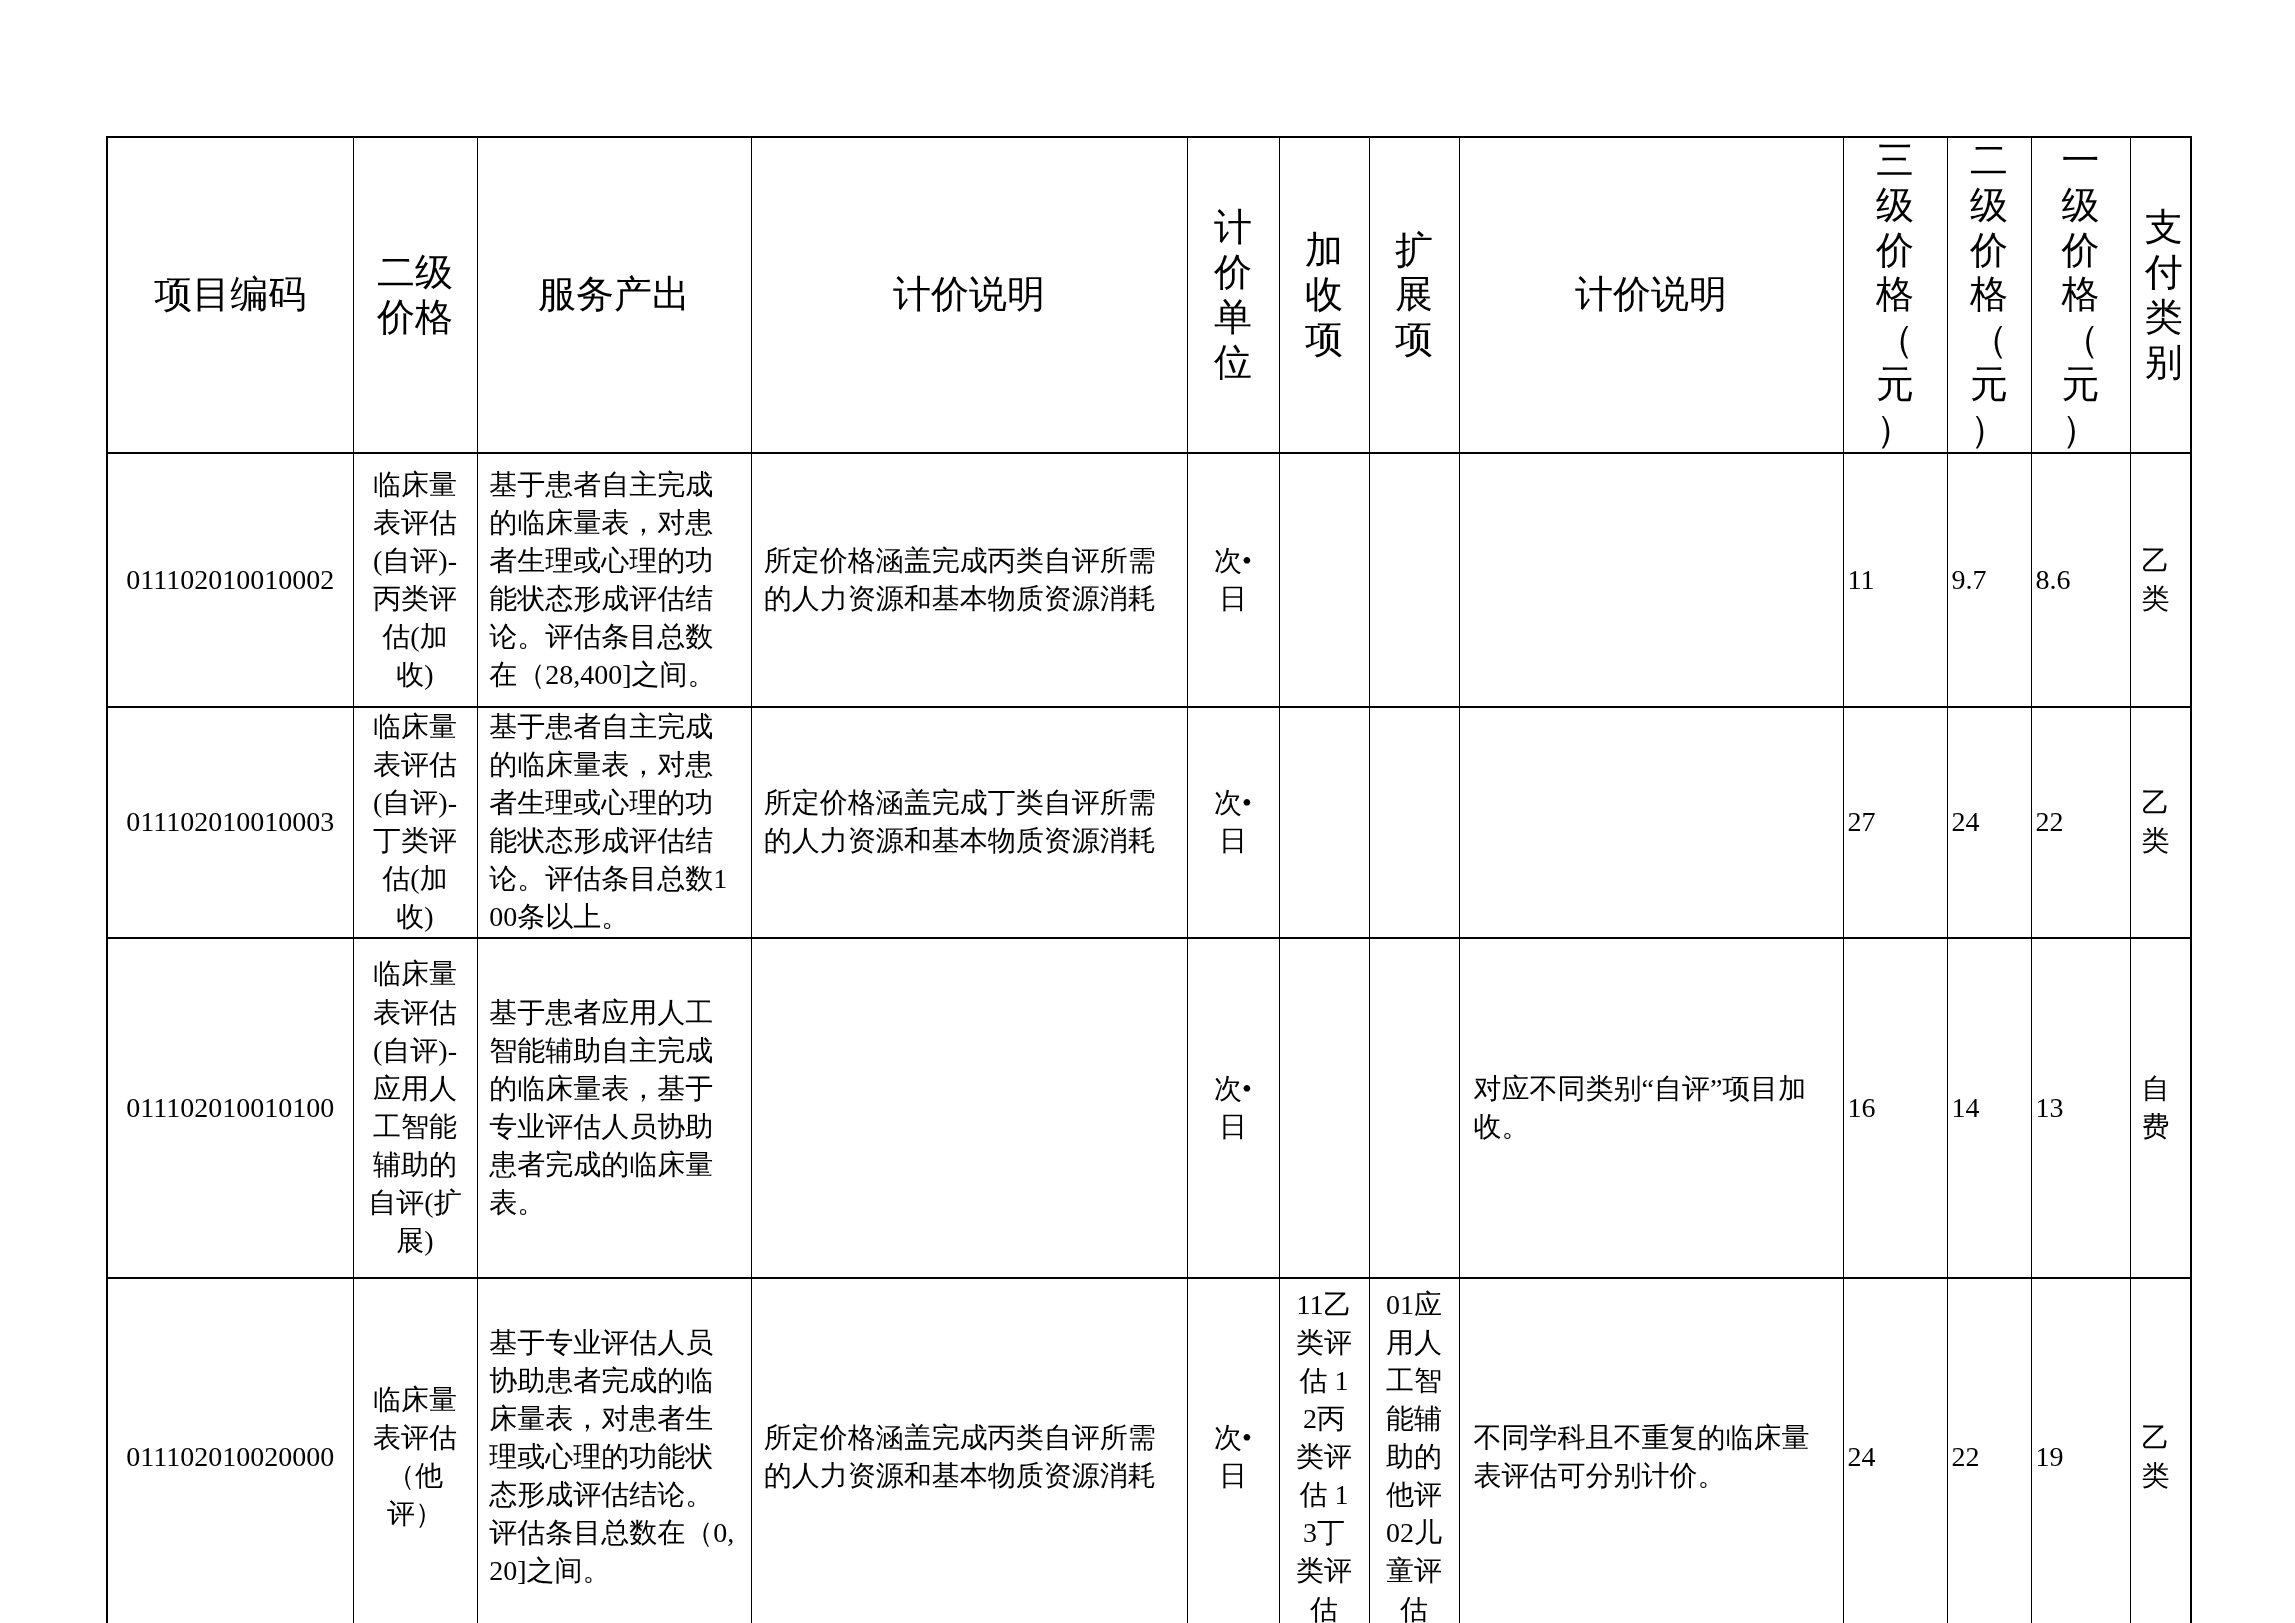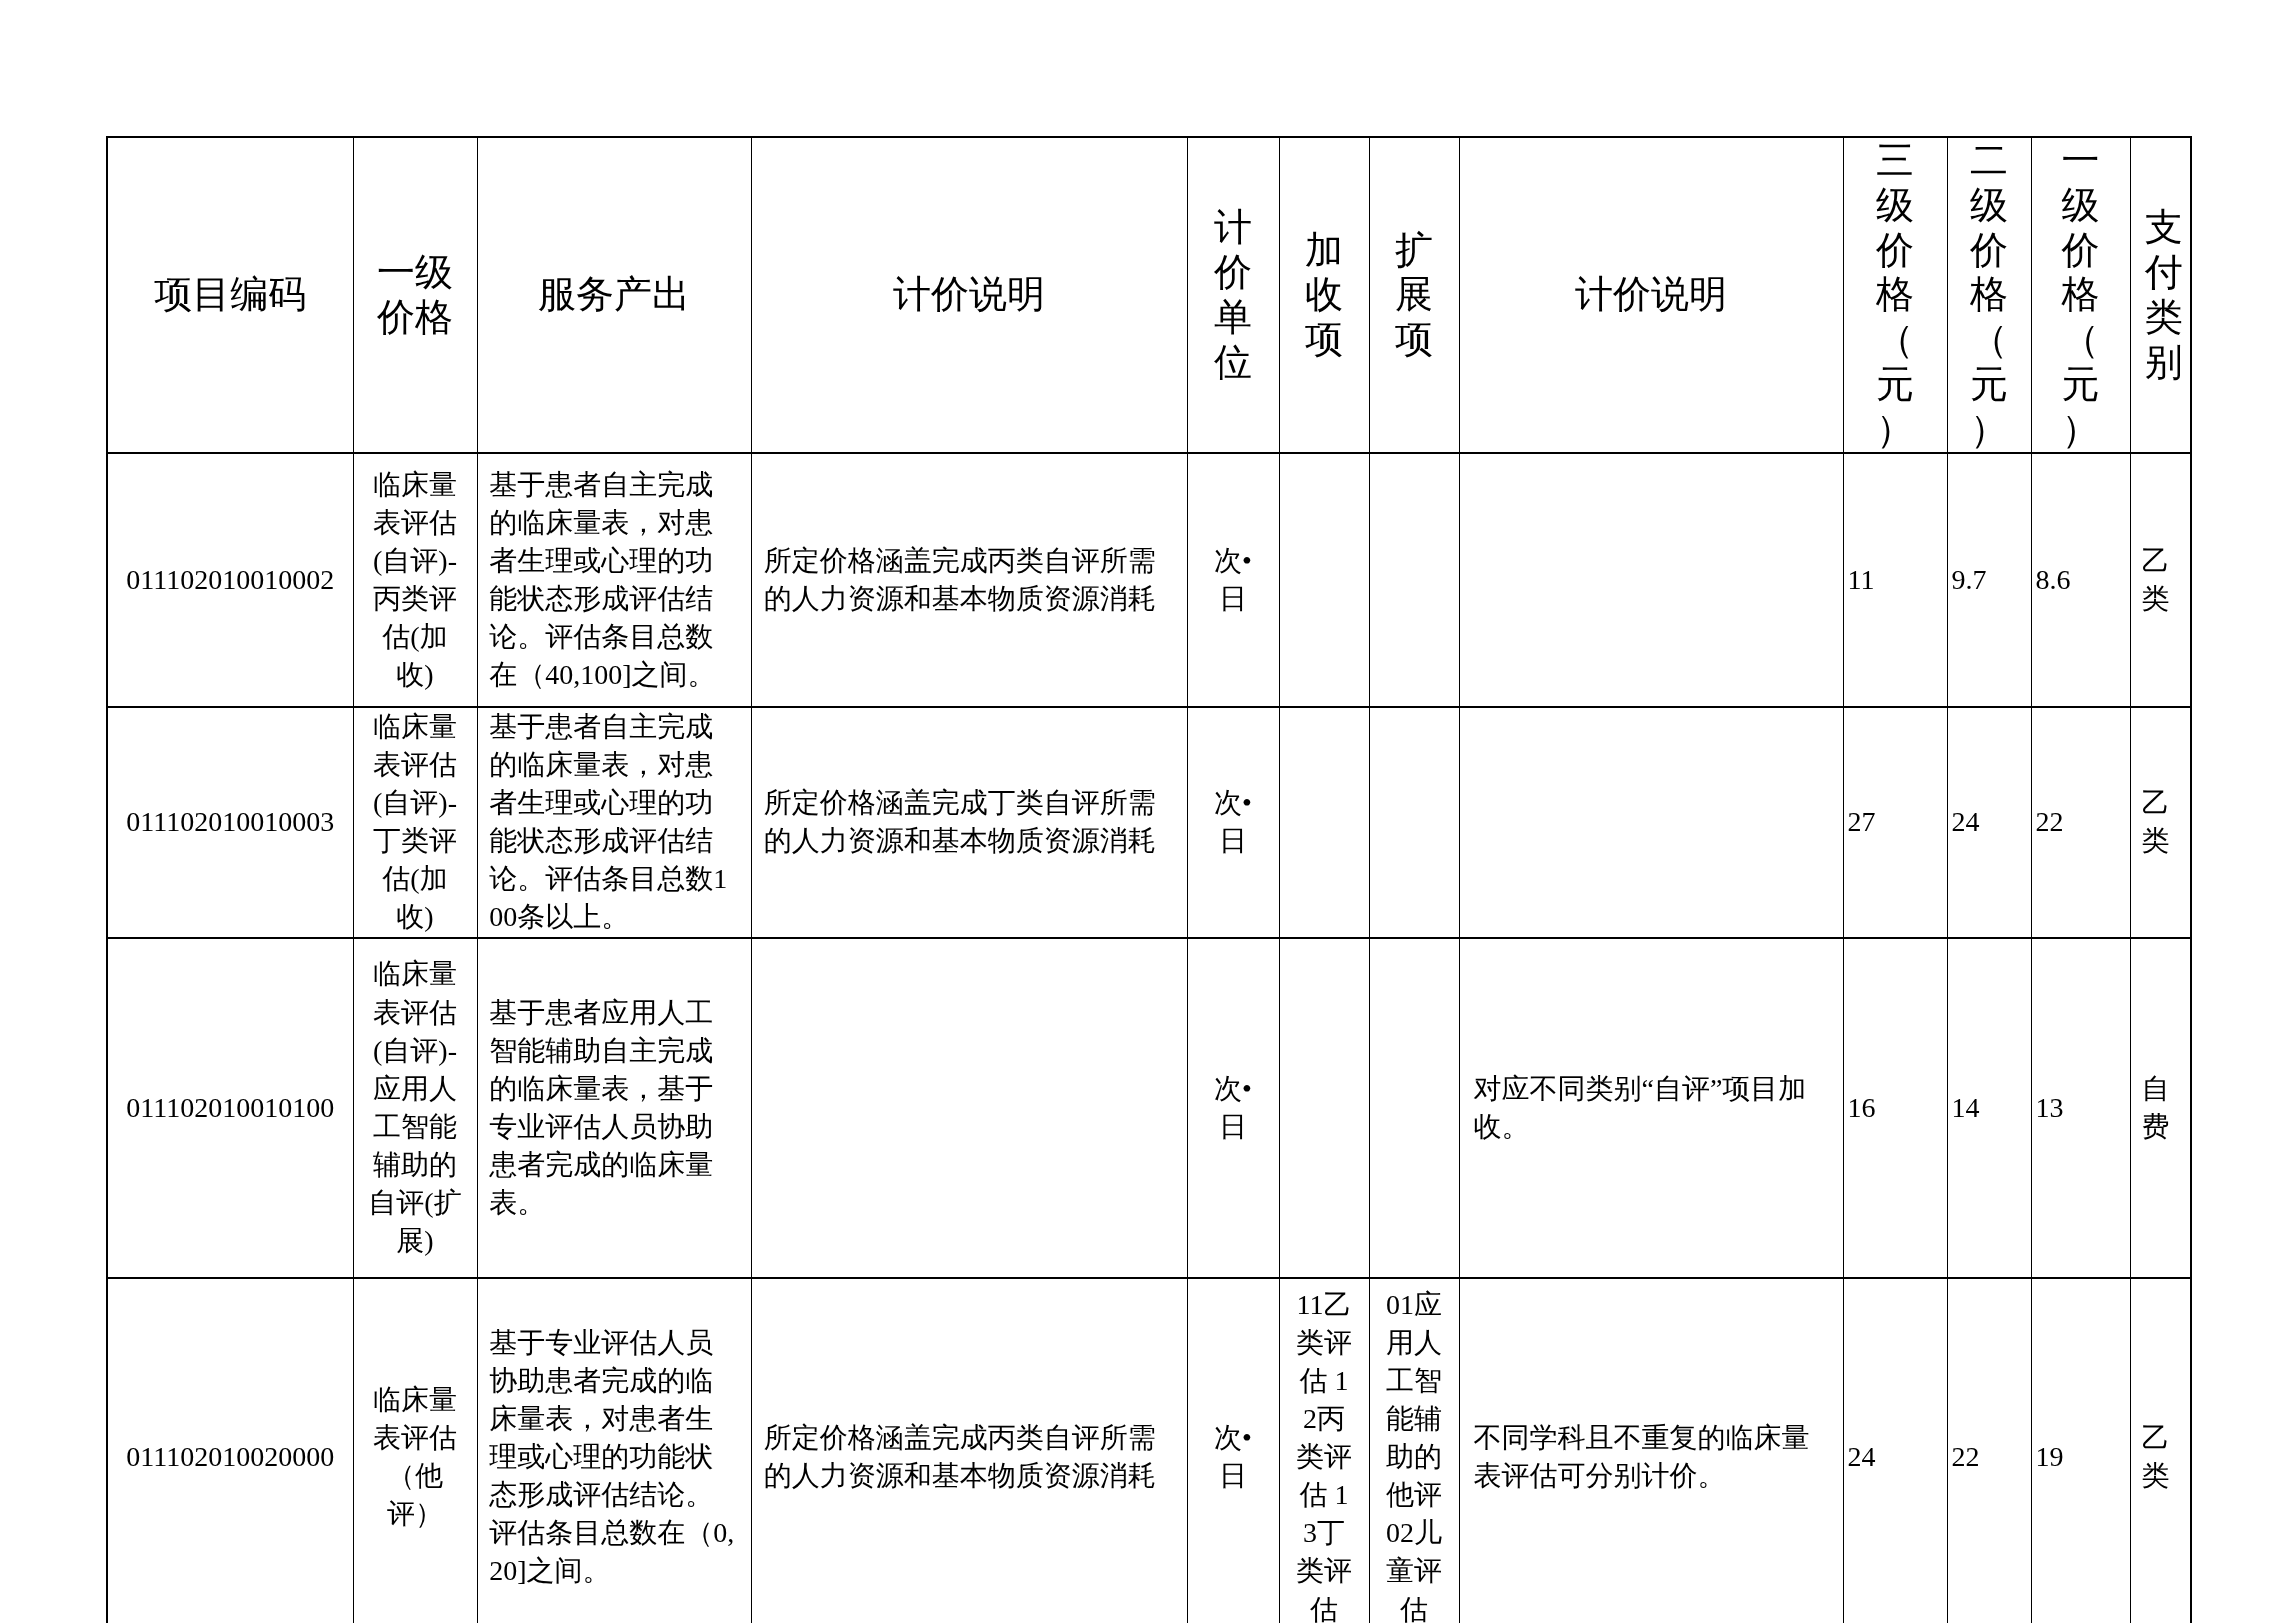--- a/index.html
+++ b/index.html
@@ -67,37 +67,37 @@
         <col style="width:90px">
         <col style="width:384px">
       <col style="width:104px">
         <col style="width:84px">
         <col style="width:99px">
         <col style="width:61px">
     </colgroup>
     <tbody>
       <tr class="hdr">
         <th>项目编码</th>
-        <th>一级价格</th>
+        <th>二级价格</th>
         <th>服务产出</th>
         <th>计价说明</th>
         <th>计价单位</th>
         <th>加收项</th>
         <th>扩展项</th>
         <th>计价说明</th>
         <th>三级价格（元）</th>
         <th>二级价格（元）</th>
         <th>一级价格（元）</th>
         <th>支付类别</th>
       </tr>
 
       <tr class="r1">
         <td class="c-code">011102010010002</td>
         <td class="c-name">临床量表评估(自评)-丙类评估(加收)</td>
-        <td class="c-output">基于患者自主完成的临床量表，对患者生理或心理的功能状态形成评估结论。评估条目总数在（40,100]之间。</td>
+        <td class="c-output">基于患者自主完成的临床量表，对患者生理或心理的功能状态形成评估结论。评估条目总数在（28,400]之间。</td>
         <td class="c-comp">所定价格涵盖完成丙类自评所需的人力资源和基本物质资源消耗</td>
         <td class="c-unit">次•日</td>
         <td class="c-sur"></td>
         <td class="c-ext"></td>
         <td class="c-note"></td>
         <td class="c-p3">11</td>
         <td class="c-p2">9.7</td>
         <td class="c-p1">8.6</td>
         <td class="c-pay">乙类</td>
       </tr>

